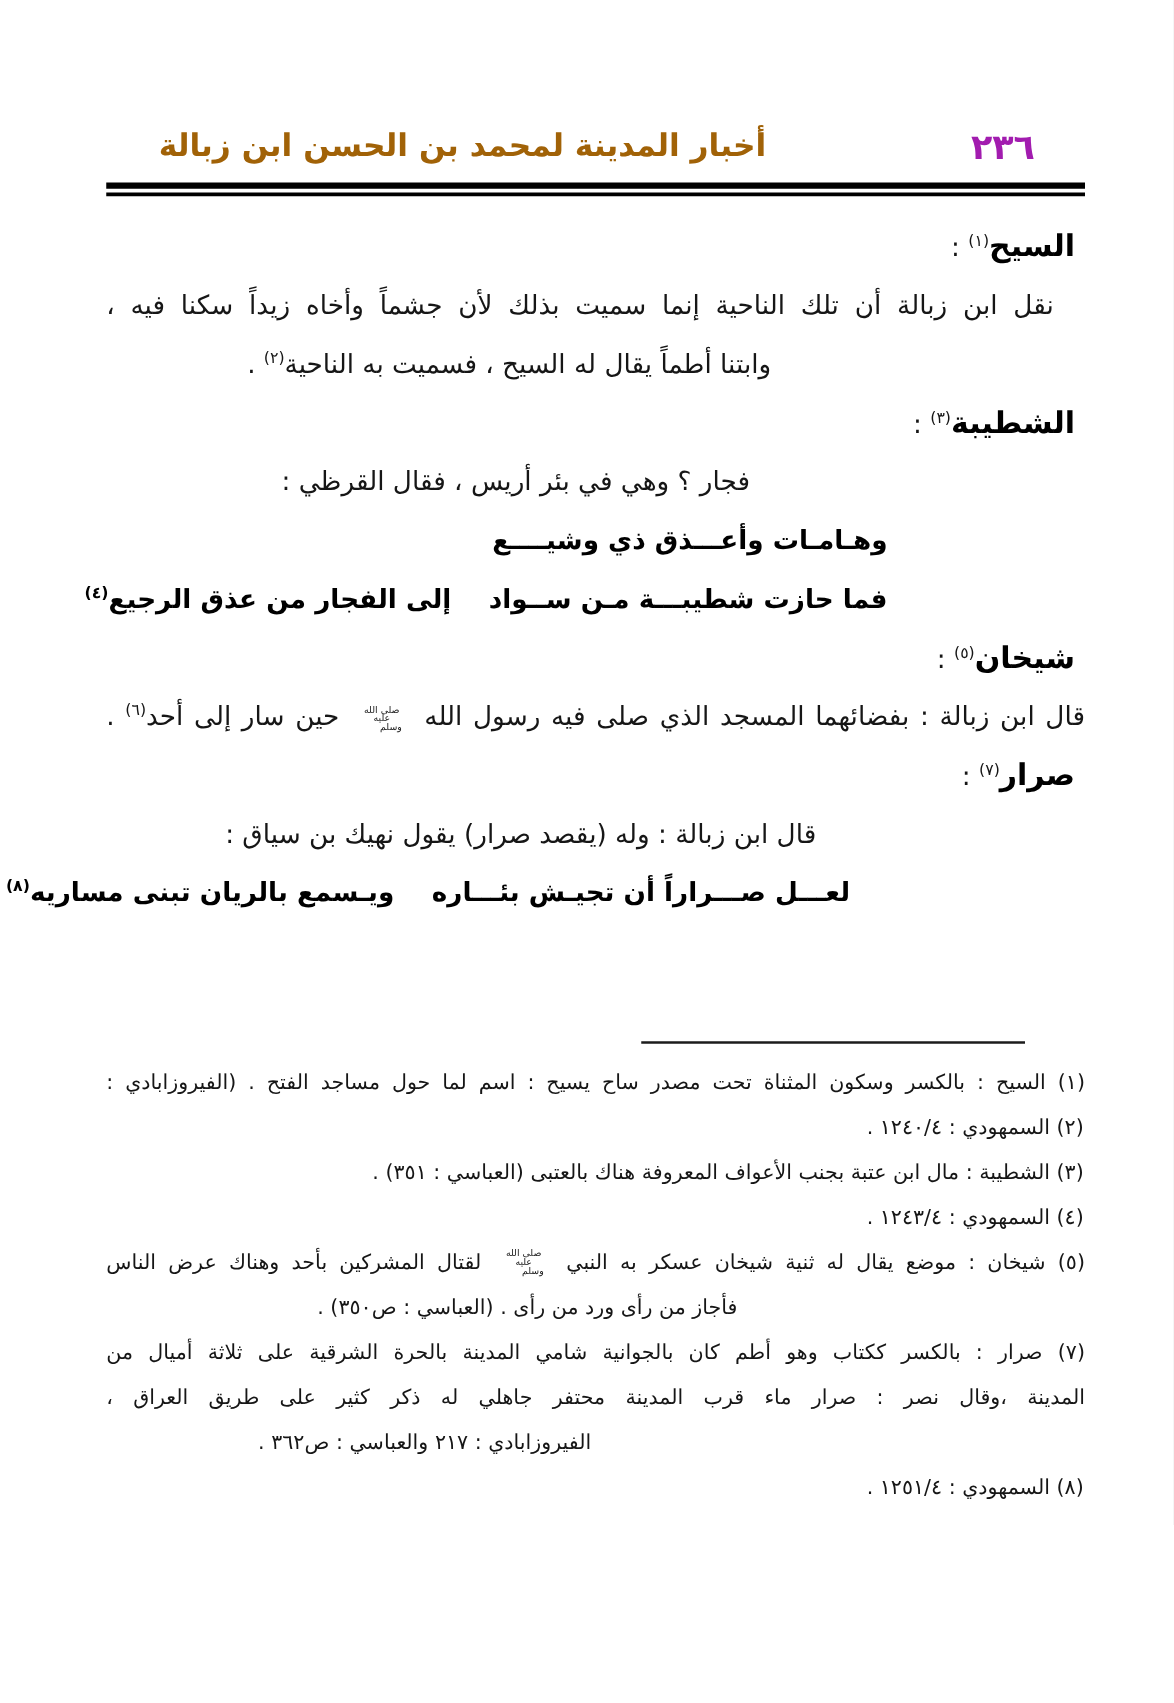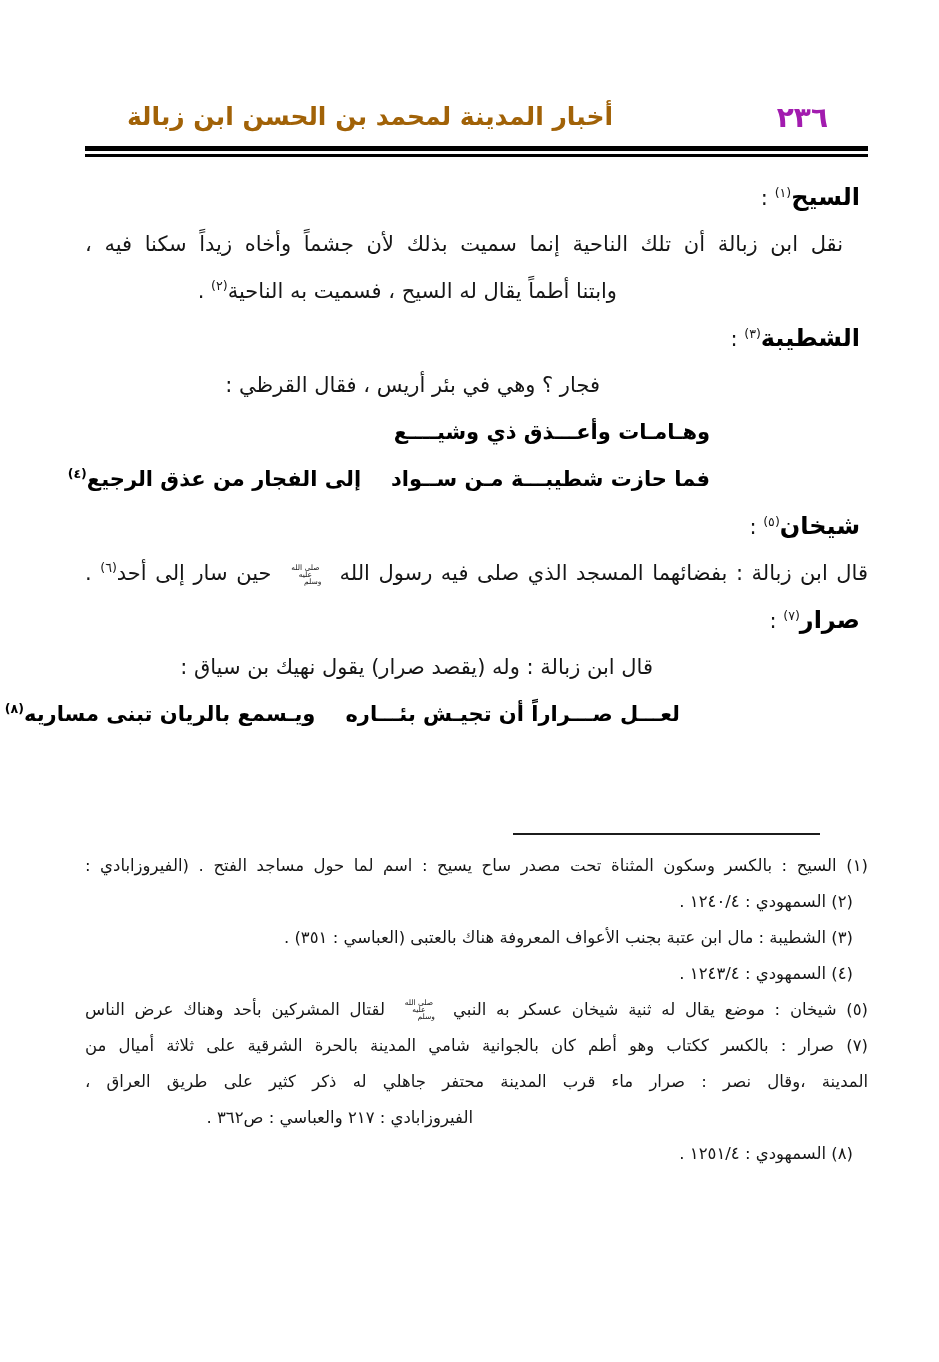--- a/index.html
+++ b/index.html
@@ -46,21 +46,21 @@
     display:inline-block;width:32px;font-size:7.5px;line-height:7px;
     text-align:center;vertical-align:-4px;font-weight:normal;white-space:normal;
     margin:0 18px;
   }
 
   
   .fnsep{position:absolute;top:833px;right:119px;width:307px;height:2px;background:#1c1c1c;}
   .fnotes{position:absolute;top:848px;right:71px;left:85px;font-size:16.5px;}
   .fn{height:36px;line-height:36px;text-align:right;white-space:nowrap;overflow:visible;}
   .fjust{text-align:justify;text-align-last:justify;white-space:normal;overflow:hidden;}
-  .fmr15{margin-right:15px;}
+  .fmr15{margin-right:1px;}
   .fmr268{margin-right:268px;}
   .fmr278{margin-right:278px;}
   .fmr395{margin-right:395px;}
 </style>
 </head>
 <body>
 
 <div class="page">
 
   <div class="hdr">
@@ -108,19 +108,20 @@
   </div>
 
   <div class="fnsep"></div>
 
   <div class="fnotes">
     <div class="fn fjust">(١) السيح : بالكسر وسكون المثناة تحت مصدر ساح يسيح : اسم لما حول مساجد الفتح . (الفيروزابادي :</div>
     <div class="fn fmr15">(٢) السمهودي : ١٢٤٠/٤ .</div>
     <div class="fn fmr15">(٣) الشطيبة : مال ابن عتبة بجنب الأعواف المعروفة هناك بالعتبى (العباسي : ٣٥١) .</div>
     <div class="fn fmr15">(٤) السمهودي : ١٢٤٣/٤ .</div>
     <div class="fn fjust"><span>(٥) شيخان : موضع يقال له ثنية شيخان عسكر به النبي</span><span class="saw">صلى الله عليه وسلم</span><span>لقتال المشركين بأحد وهناك عرض الناس</span></div>
+    <div class="fn fmr278">فأجاز من رأى ورد من رأى . (العباسي : ص٣٥٠) .</div>
     <div class="fn fjust">(٧) صرار : بالكسر ككتاب وهو أطم كان بالجوانية شامي المدينة بالحرة الشرقية على ثلاثة أميال من</div>
     <div class="fn fjust">المدينة ،وقال نصر : صرار ماء قرب المدينة محتفر جاهلي له ذكر كثير على طريق العراق ،</div>
     <div class="fn fmr395">الفيروزابادي : ٢١٧ والعباسي : ص٣٦٢ .</div>
     <div class="fn fmr15">(٨) السمهودي : ١٢٥١/٤ .</div>
   </div>
 
 </div>
 
 </body></html>

